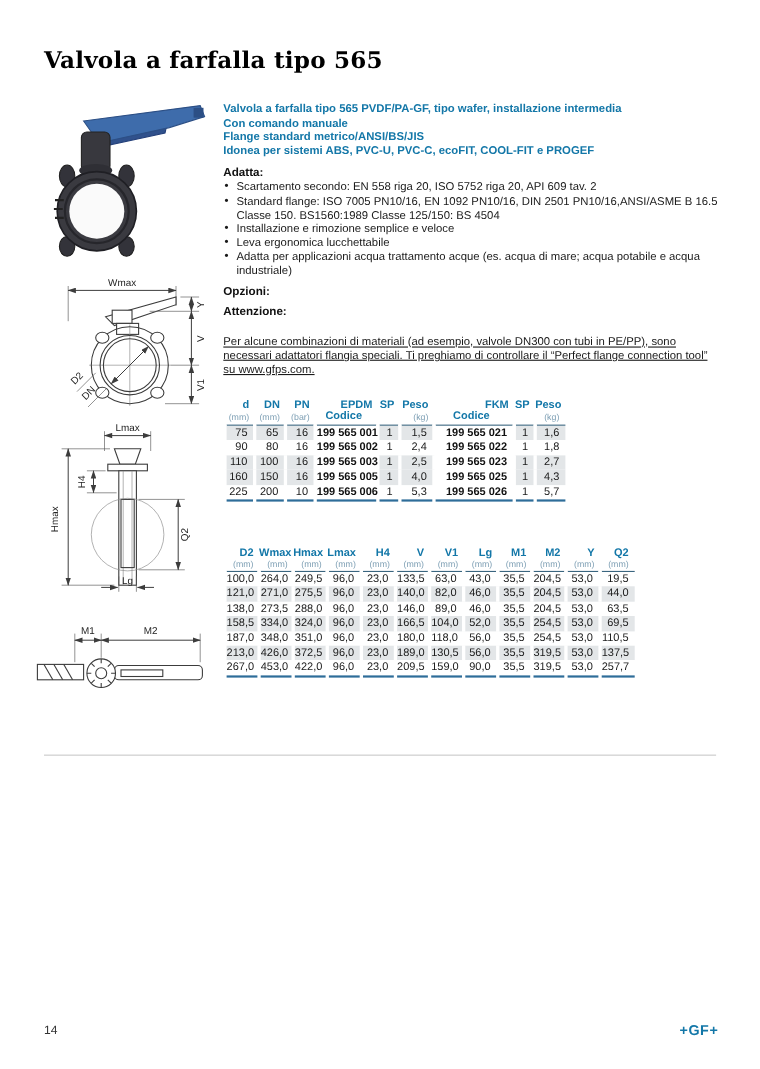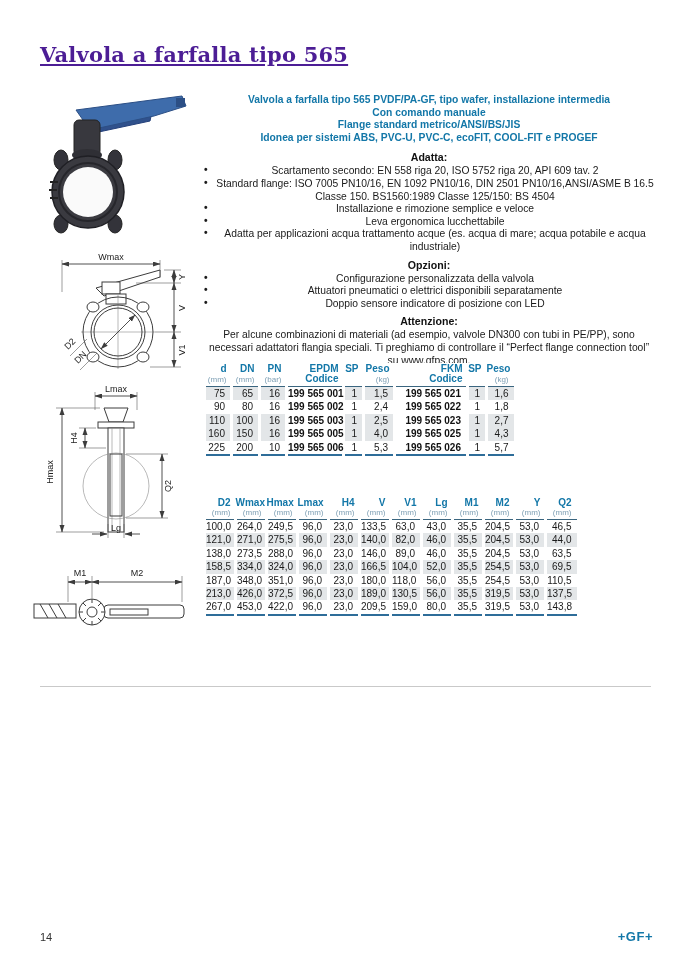--- a/index.html
+++ b/index.html
@@ -4,54 +4,54 @@
 <style>
   :root{
     --brand_blue:#1377a8; --row_shade:#e3e6e8; --rule_dark:#3a657f;
     --rule_blue:#2e6d99; --text:#1a1a1a; --divider:#c9c9c9;
   }
   *{box-sizing:border-box; margin:0; padding:0;}
   body{background:#fff; font-family:"Liberation Sans", sans-serif; color:var(--text);}
   .page{position:relative; width:691px; height:972px; background:#fff; overflow:hidden;}
 
   .title{position:absolute; left:40px; top:42px; font-family:"DejaVu Serif", serif;
-         font-weight:bold; font-size:21px; color:#4c1d95; letter-spacing:0.2px;text-decoration:underline;}
+         font-weight:bold; font-size:21px; color:#000000; letter-spacing:0.2px;}
 
   
   .photo{position:absolute; left:32px; top:92px;}
   .draw1{position:absolute; left:40px; top:250px;}
   .draw2{position:absolute; left:40px; top:382px;}
   .draw3{position:absolute; left:26px; top:556px;}
 
   svg .ln{stroke:#3c3c3c; stroke-width:1; fill:none;}
   svg .thin{stroke:#8a8a8a; stroke-width:0.6; fill:none;}
   svg .dim{stroke:#3c3c3c; stroke-width:0.9; fill:none;}
   svg .ext{stroke:#5a5a5a; stroke-width:0.6; fill:none;}
   svg .wfill{fill:#fff; stroke:#3c3c3c; stroke-width:1;}
   svg text{font-family:"Liberation Sans", sans-serif; font-size:9px; fill:#222;}
 
   
-  .rcol{position:absolute; left:203px; top:94px; width:452px; font-size:10.3px; line-height:12.6px;text-align:center;}
+  .rcol{position:absolute; left:203px; top:94px; width:452px; font-size:10.3px; line-height:12.6px;}
   .intro{color:var(--brand_blue); font-weight:bold; margin-bottom:7px;}
   .rcol h3{font-size:10.6px; line-height:13px; color:#111; margin:5px 0 1px;}
   .rcol ul{list-style:none;}
   .rcol li{position:relative; padding-left:12px;}
   .rcol li::before{content:"\2022"; position:absolute; left:1px; top:-1px; font-weight:bold;}
-  .rcol p{margin-top:1px;}
+  .rcol p{margin-top:16px;text-decoration:underline;}
 
   
   table.spec{position:absolute; border-collapse:collapse; table-layout:fixed;
              border-bottom:2px solid var(--rule_blue); background:#fff;}
   #table1{left:203px; top:363px; width:309px;}
   #table2{left:203px; top:497px; width:372px;}
   table.spec th{font-weight:bold; color:var(--brand_blue); font-size:10px; text-align:right;
                 padding:0 5px 0 0; line-height:11px; white-space:nowrap;}
   table.spec tr.units th{font-size:8px; color:#7fa0b5; font-weight:normal;
                 border-bottom:1.5px solid var(--rule_dark); padding-bottom:2px; line-height:9px;}
-  table.spec tr.units th.code-sub{font-size:10px; color:var(--brand_blue); font-weight:bold; line-height:10px;}
+  table.spec tr.units th.code-sub{font-size:10px; color:var(--brand_blue); font-weight:bold; line-height:10px;text-align:center;}
   table.spec td{font-size:10px; text-align:right; padding:1px 5px 1px 0; line-height:11.4px;
                 border-left:3px solid #fff; white-space:nowrap; color:var(--text);}
   table.spec td.code{font-weight:bold; color:#111;}
   table.spec tr.shaded td{background:var(--row_shade);}
   table.spec tr.shaded td.code{background:#fff;}
 
   .divider{position:absolute; left:40px; top:686px; width:611px; height:1px; background:var(--divider);}
   .pagenum{position:absolute; left:40px; top:931px; font-size:11px; color:#333;}
   .gflogo{position:absolute; right:38px; top:929px; font-size:13px; font-weight:bold;
           color:var(--brand_blue); letter-spacing:0.5px;}
@@ -204,25 +204,20 @@
     <h3>Adatta:</h3>
     <ul>
         <li>Scartamento secondo: EN 558 riga 20, ISO 5752 riga 20, API 609 tav. 2</li>
         <li>Standard flange: ISO 7005 PN10/16, EN 1092 PN10/16, DIN 2501 PN10/16,ANSI/ASME B 16.5 Classe 150. BS1560:1989 Classe 125/150: BS 4504</li>
         <li>Installazione e rimozione semplice e veloce</li>
         <li>Leva ergonomica lucchettabile</li>
         <li>Adatta per applicazioni acqua trattamento acque (es. acqua di mare; acqua potabile e acqua industriale)</li>
       </ul>
 
     <h3>Opzioni:</h3>
-    <ul>
-        <li>Configurazione personalizzata della valvola</li>
-        <li>Attuatori pneumatici o elettrici disponibili separatamente</li>
-        <li>Doppio sensore indicatore di posizione con LED</li>
-      </ul>
 
     <h3>Attenzione:</h3>
     <p>Per alcune combinazioni di materiali (ad esempio, valvole DN300 con tubi in PE/PP), sono necessari adattatori flangia speciali. Ti preghiamo di controllare il “Perfect flange connection tool” su www.gfps.com.</p>
   </div>
 
   <table class="spec" id="table1">
     <colgroup>
       <col style="width:27px">
         <col style="width:28px">
         <col style="width:27px">
@@ -367,21 +362,21 @@
           <td>264,0</td>
           <td>249,5</td>
           <td>96,0</td>
           <td>23,0</td>
           <td>133,5</td>
           <td>63,0</td>
           <td>43,0</td>
           <td>35,5</td>
           <td>204,5</td>
           <td>53,0</td>
-          <td>46,5</td>
+          <td>19,5</td>
         </tr>
         <tr class="shaded">
           <td>121,0</td>
           <td>271,0</td>
           <td>275,5</td>
           <td>96,0</td>
           <td>23,0</td>
           <td>140,0</td>
           <td>82,0</td>
           <td>46,0</td>
@@ -447,25 +442,25 @@
           <td>137,5</td>
         </tr>
         <tr>
           <td>267,0</td>
           <td>453,0</td>
           <td>422,0</td>
           <td>96,0</td>
           <td>23,0</td>
           <td>209,5</td>
           <td>159,0</td>
-          <td>80,0</td>
+          <td>90,0</td>
           <td>35,5</td>
           <td>319,5</td>
           <td>53,0</td>
-          <td>143,8</td>
+          <td>257,7</td>
         </tr>
       </tbody>
     </table>
 
   <div class="divider"></div>
   <div class="pagenum">14</div>
   <div class="gflogo">+GF+</div>
 </div>
 
 </body></html>

